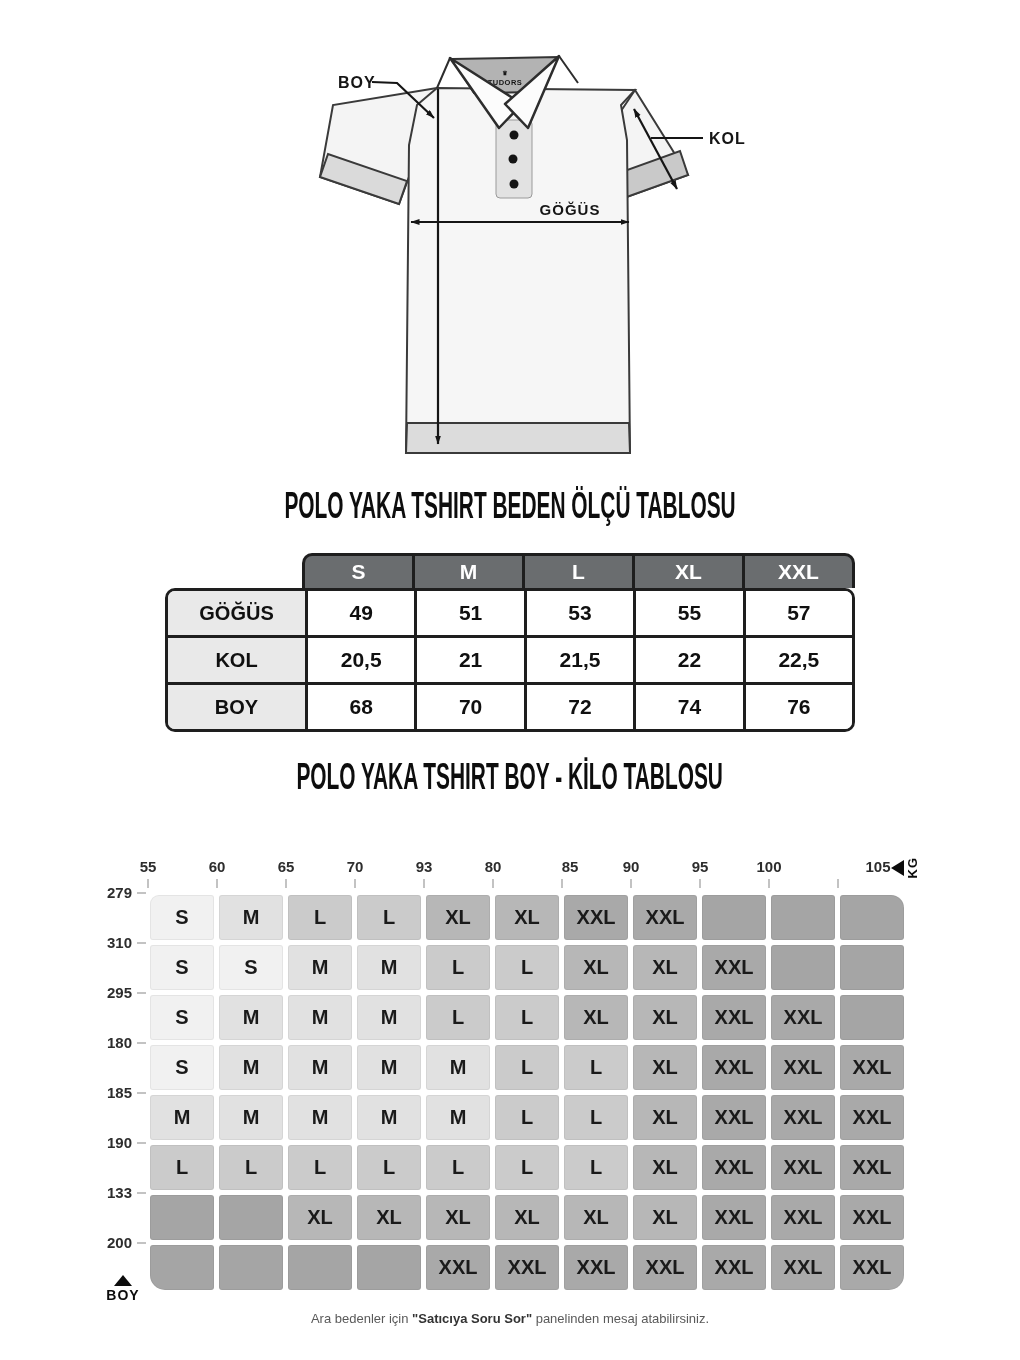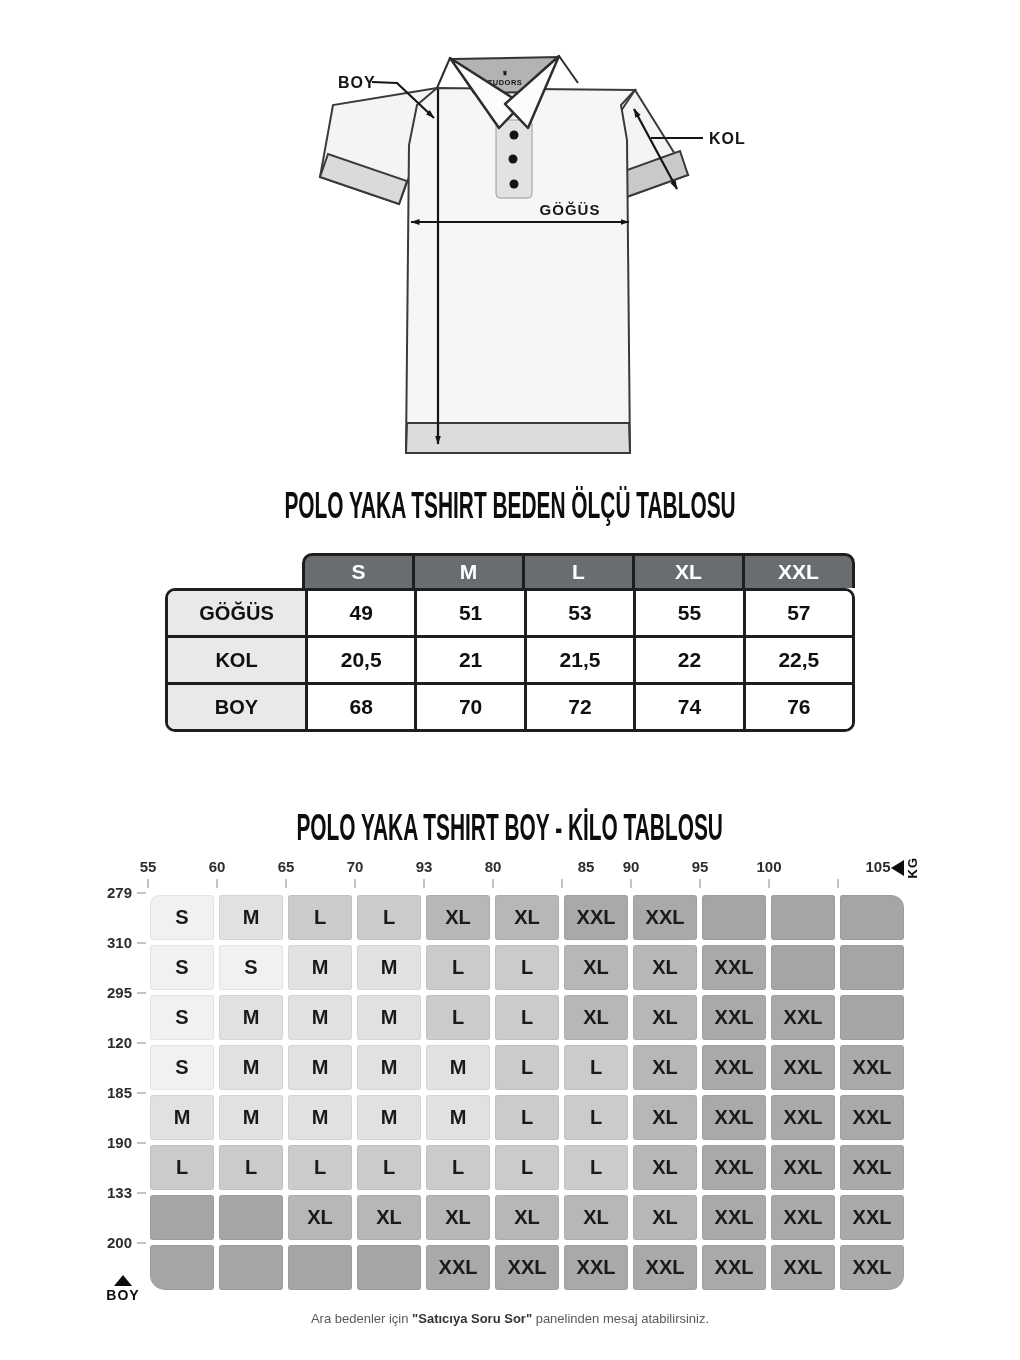--- a/index.html
+++ b/index.html
@@ -125,21 +125,21 @@
         <div class="st-label">BOY</div>
         <div class="st-cell">68</div>
         <div class="st-cell">70</div>
         <div class="st-cell">72</div>
         <div class="st-cell">74</div>
         <div class="st-cell">76</div>
       </div>
     </div>
 </div>
 
-<div class="big-title" style="top:810px;"><span>POLO YAKA TSHIRT BOY - KİLO TABLOSU</span></div>
+<div class="big-title" style="top:759px;"><span>POLO YAKA TSHIRT BOY - KİLO TABLOSU</span></div>
 
 <div id="matrix">
   <div id="kg-icon">
     <span id="kg-tri"></span>
     <span id="kg-text">KG</span>
   </div>
   <div id="boy-icon">
     <div id="boy-tri"></div>
     <div id="boy-text">BOY</div>
   </div>
@@ -148,37 +148,37 @@
     <div class="wlabel" style="left: 95px;">60</div>
     <div class="vtick" style="left: 116px;"></div>
     <div class="wlabel" style="left: 164px;">65</div>
     <div class="vtick" style="left: 185px;"></div>
     <div class="wlabel" style="left: 233px;">70</div>
     <div class="vtick" style="left: 254px;"></div>
     <div class="wlabel" style="left: 302px;">93</div>
     <div class="vtick" style="left: 323px;"></div>
     <div class="wlabel" style="left: 371px;">80</div>
     <div class="vtick" style="left: 392px;"></div>
-    <div class="wlabel" style="left: 464px;">85</div>
+    <div class="wlabel" style="left: 448px;">85</div>
     <div class="vtick" style="left: 461px;"></div>
     <div class="wlabel" style="left: 509px;">90</div>
     <div class="vtick" style="left: 530px;"></div>
     <div class="wlabel" style="left: 578px;">95</div>
     <div class="vtick" style="left: 599px;"></div>
     <div class="wlabel" style="left: 647px;">100</div>
     <div class="vtick" style="left: 668px;"></div>
     <div class="wlabel" style="left: 756px;">105</div>
     <div class="vtick" style="left: 737px;"></div>
     <div class="hlabel" style="top: 33px;">279</div>
     <div class="htick" style="top: 40px;"></div>
     <div class="hlabel" style="top: 83px;">310</div>
     <div class="htick" style="top: 90px;"></div>
     <div class="hlabel" style="top: 133px;">295</div>
     <div class="htick" style="top: 140px;"></div>
-    <div class="hlabel" style="top: 183px;">120</div>
+    <div class="hlabel" style="top: 183px;">180</div>
     <div class="htick" style="top: 190px;"></div>
     <div class="hlabel" style="top: 233px;">185</div>
     <div class="htick" style="top: 240px;"></div>
     <div class="hlabel" style="top: 283px;">190</div>
     <div class="htick" style="top: 290px;"></div>
     <div class="hlabel" style="top: 333px;">133</div>
     <div class="htick" style="top: 340px;"></div>
     <div class="hlabel" style="top: 383px;">200</div>
     <div class="htick" style="top: 390px;"></div>
     <div class="mcell rad-tl" style="left: 50px; top: 43px; width: 64px; height: 45px; background: rgb(241, 241, 241);">S</div>

